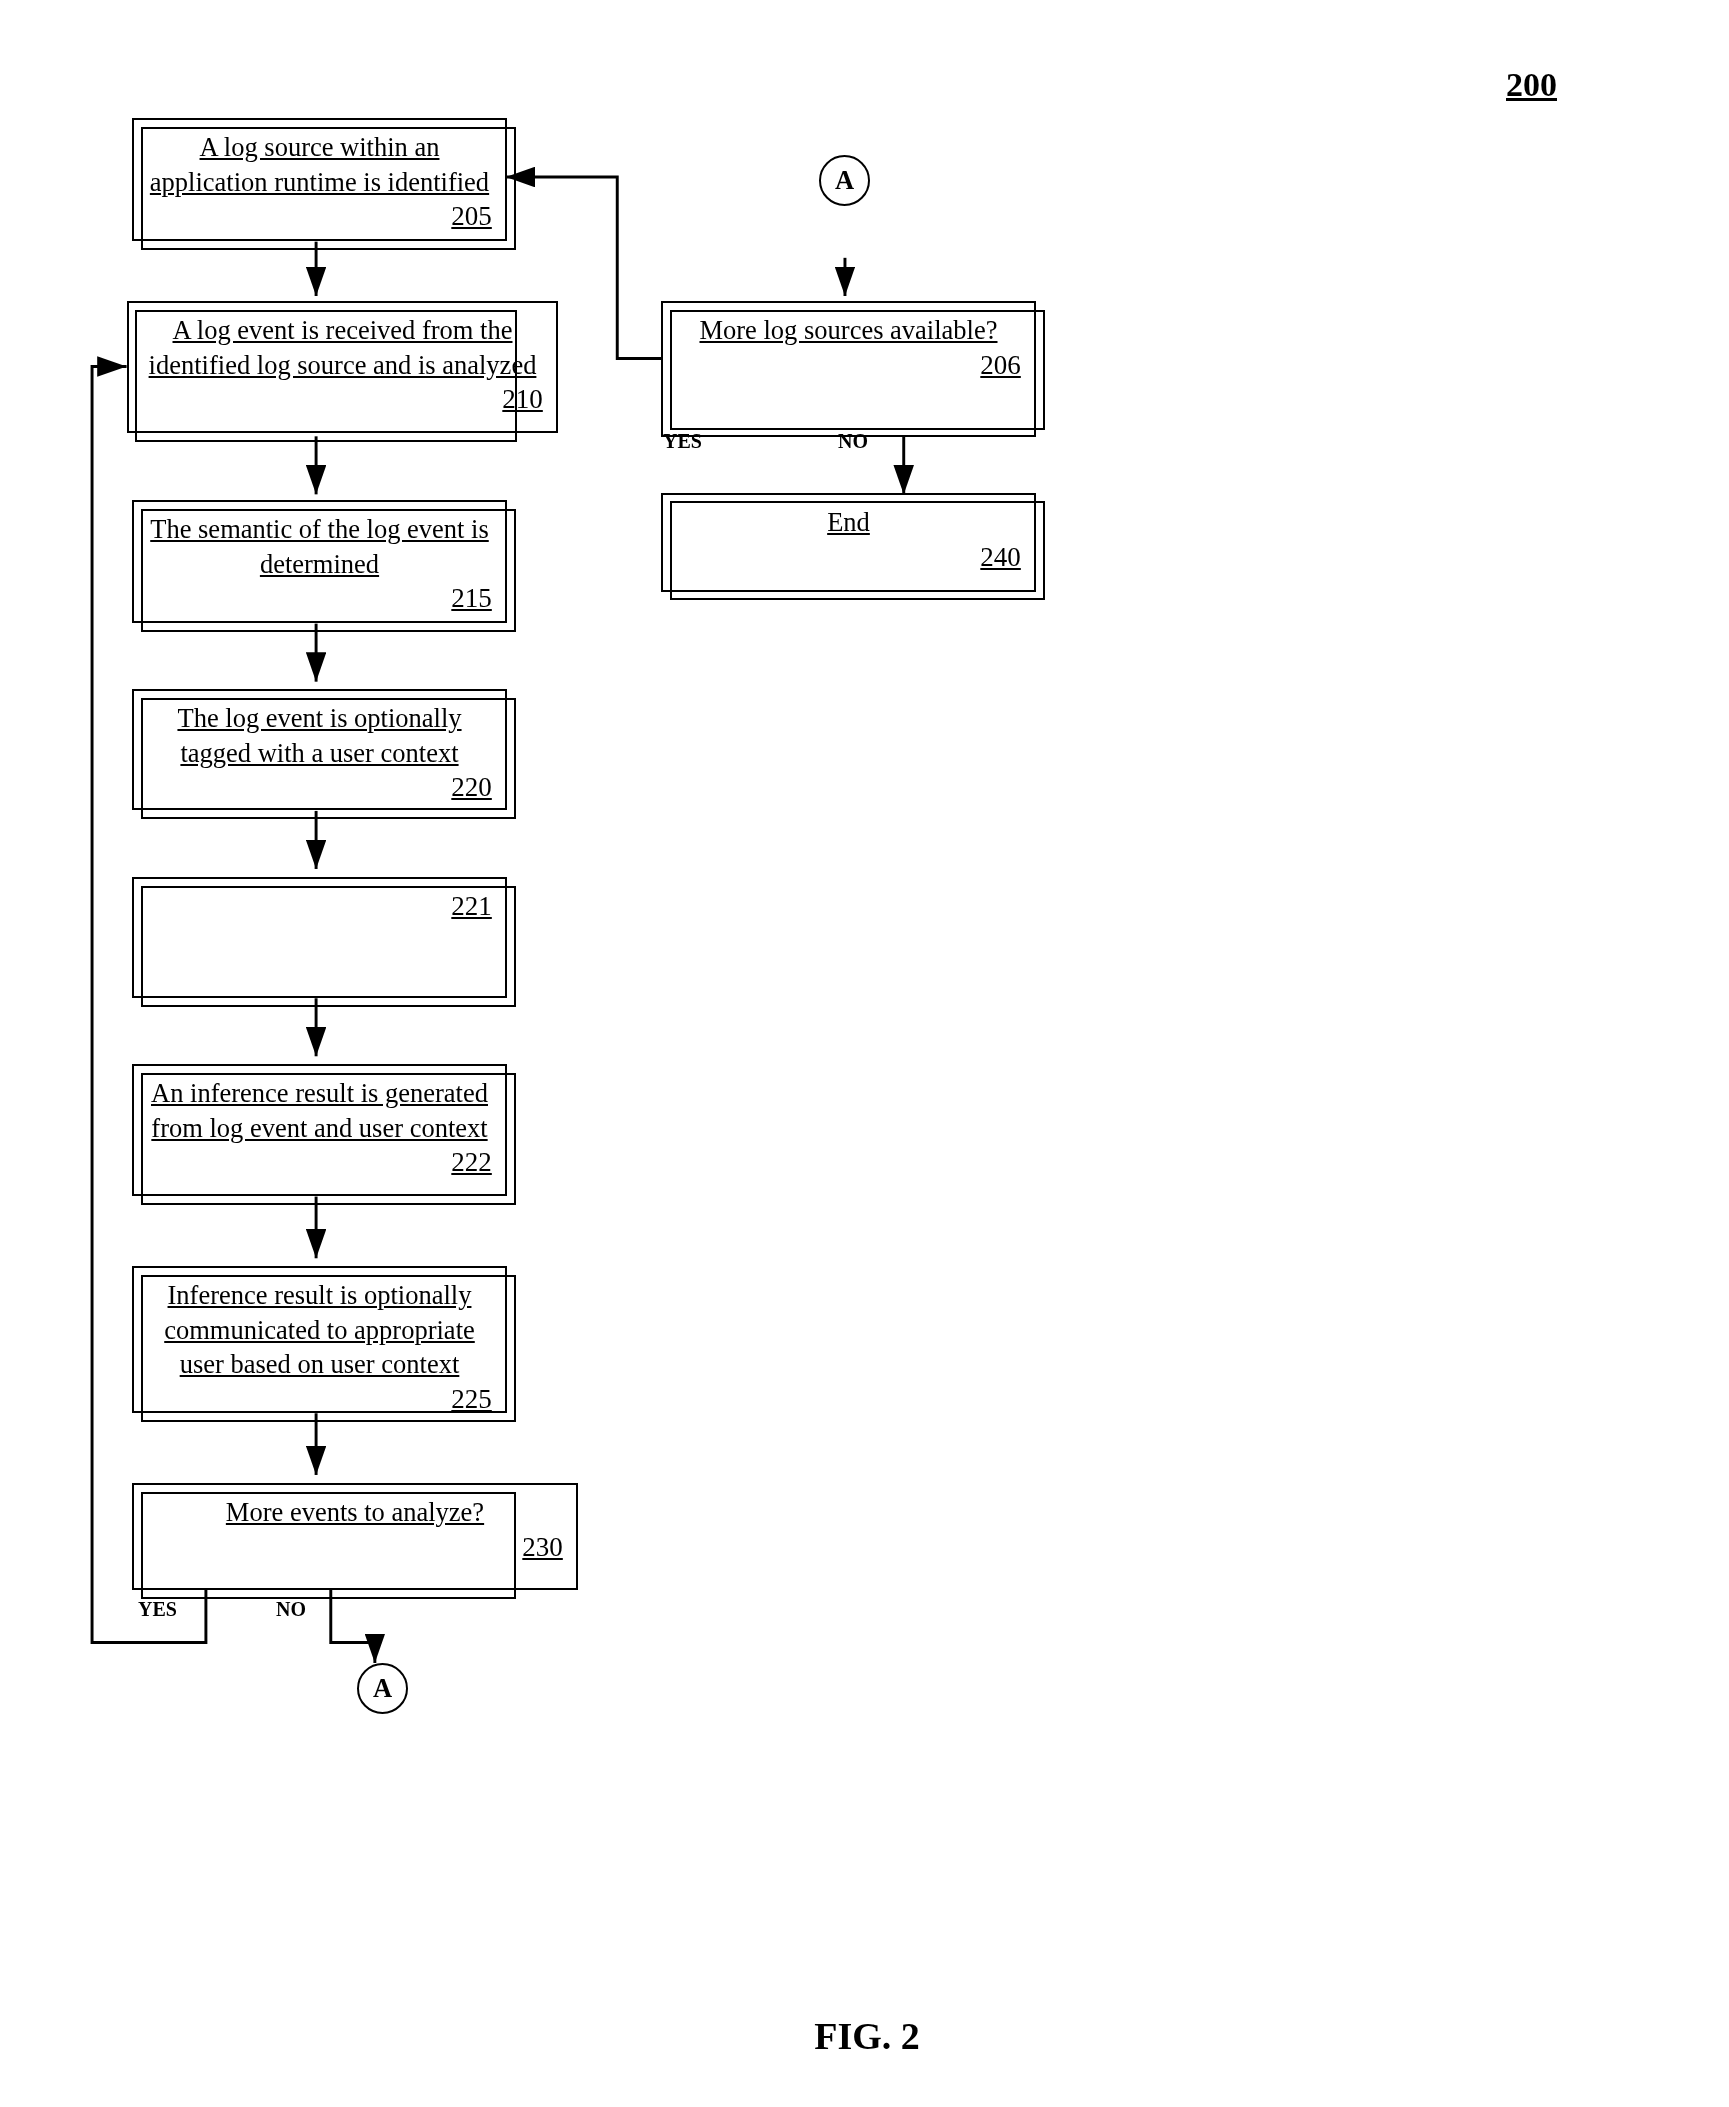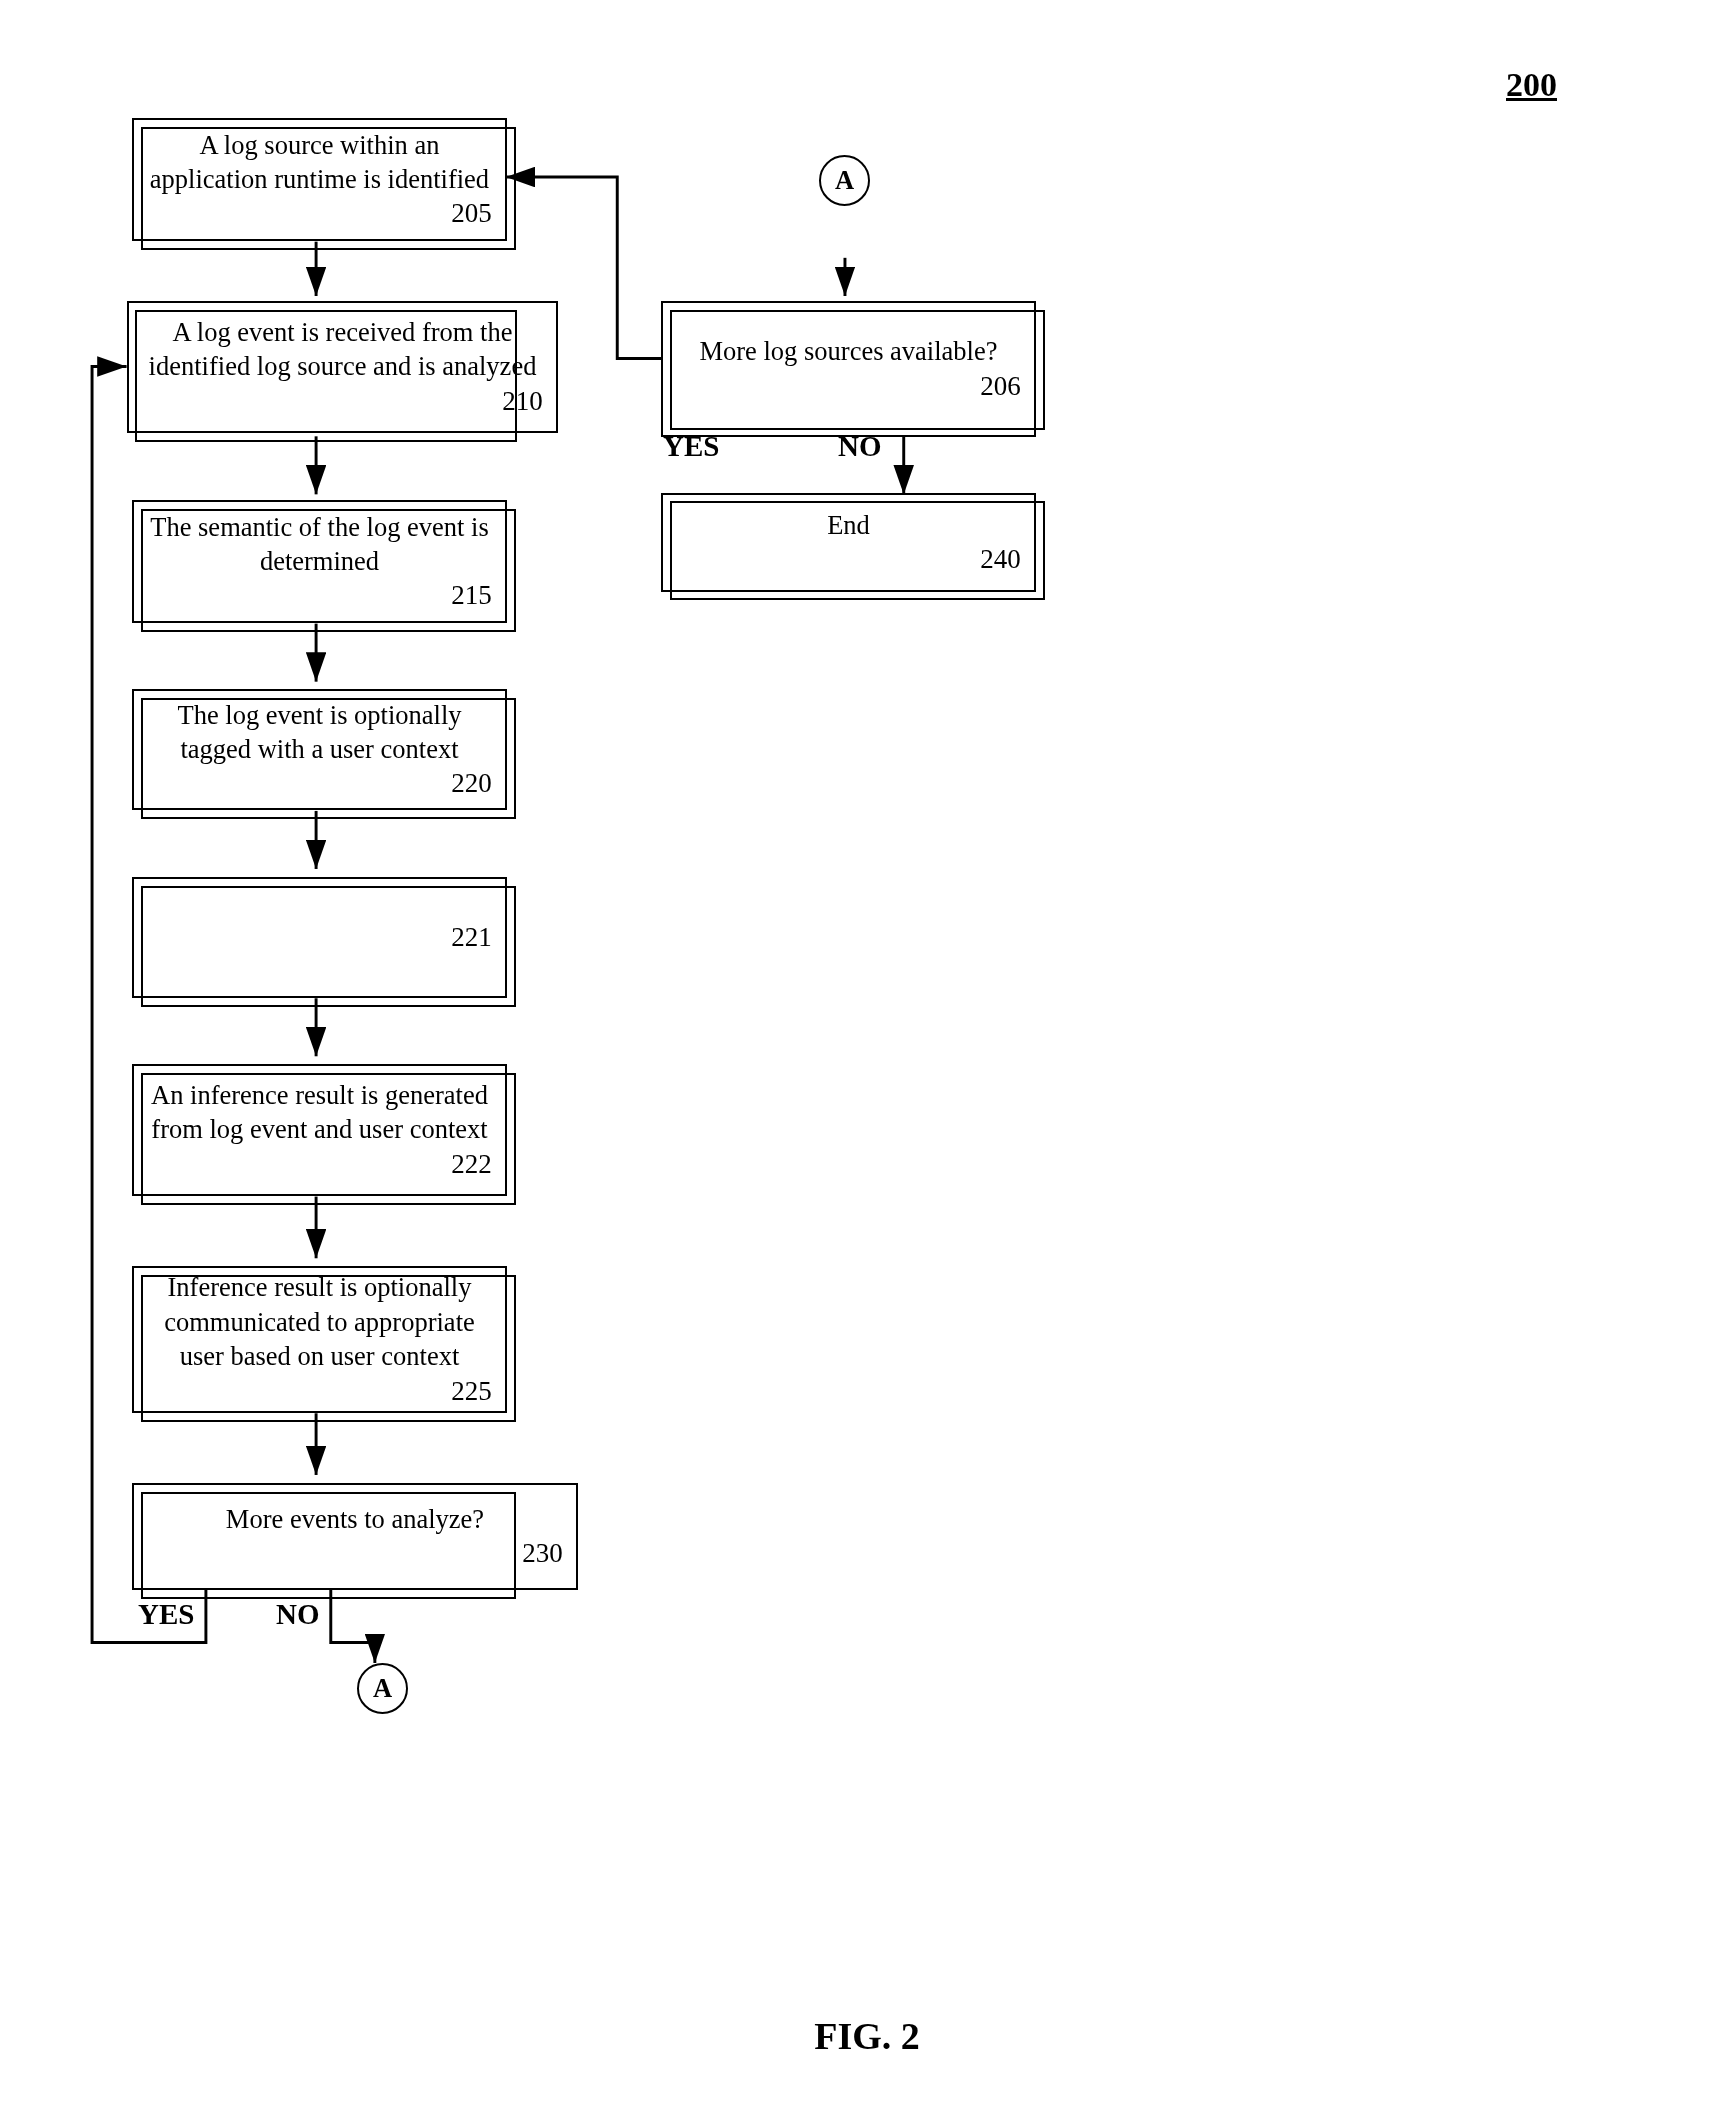--- a/index.html
+++ b/index.html
@@ -42,22 +42,23 @@
     .flow-box {
       position: absolute;
       border: 2.9px solid #000;
       background: #fff;
       text-align: center;
       font-size: 26.5px;
       line-height: 1.3;
       display: flex;
       flex-direction: column;
       align-items: center;
-      justify-content: center;
+      justify-content: flex-start;
       padding: 10.3px 13.2px;
+      text-decoration: underline;
     }
 
     .flow-box .box-num {
       align-self: flex-end;
       font-size: 27px;
       margin-top: 0;
     }
 
     
     .flow-box-shadow {
@@ -86,21 +87,21 @@
       position: absolute;
       top: 0;
       left: 0;
       width: 100%;
       height: 100%;
       pointer-events: none;
     }
 
     .label-text {
       position: absolute;
-      font-size: 29px;
+      font-size: 20px;
       font-weight: bold;
     }
   </style>
 </head>
 <body>
 
 <div class="diagram-container">
 
   <div class="diagram-num">200</div>
 

